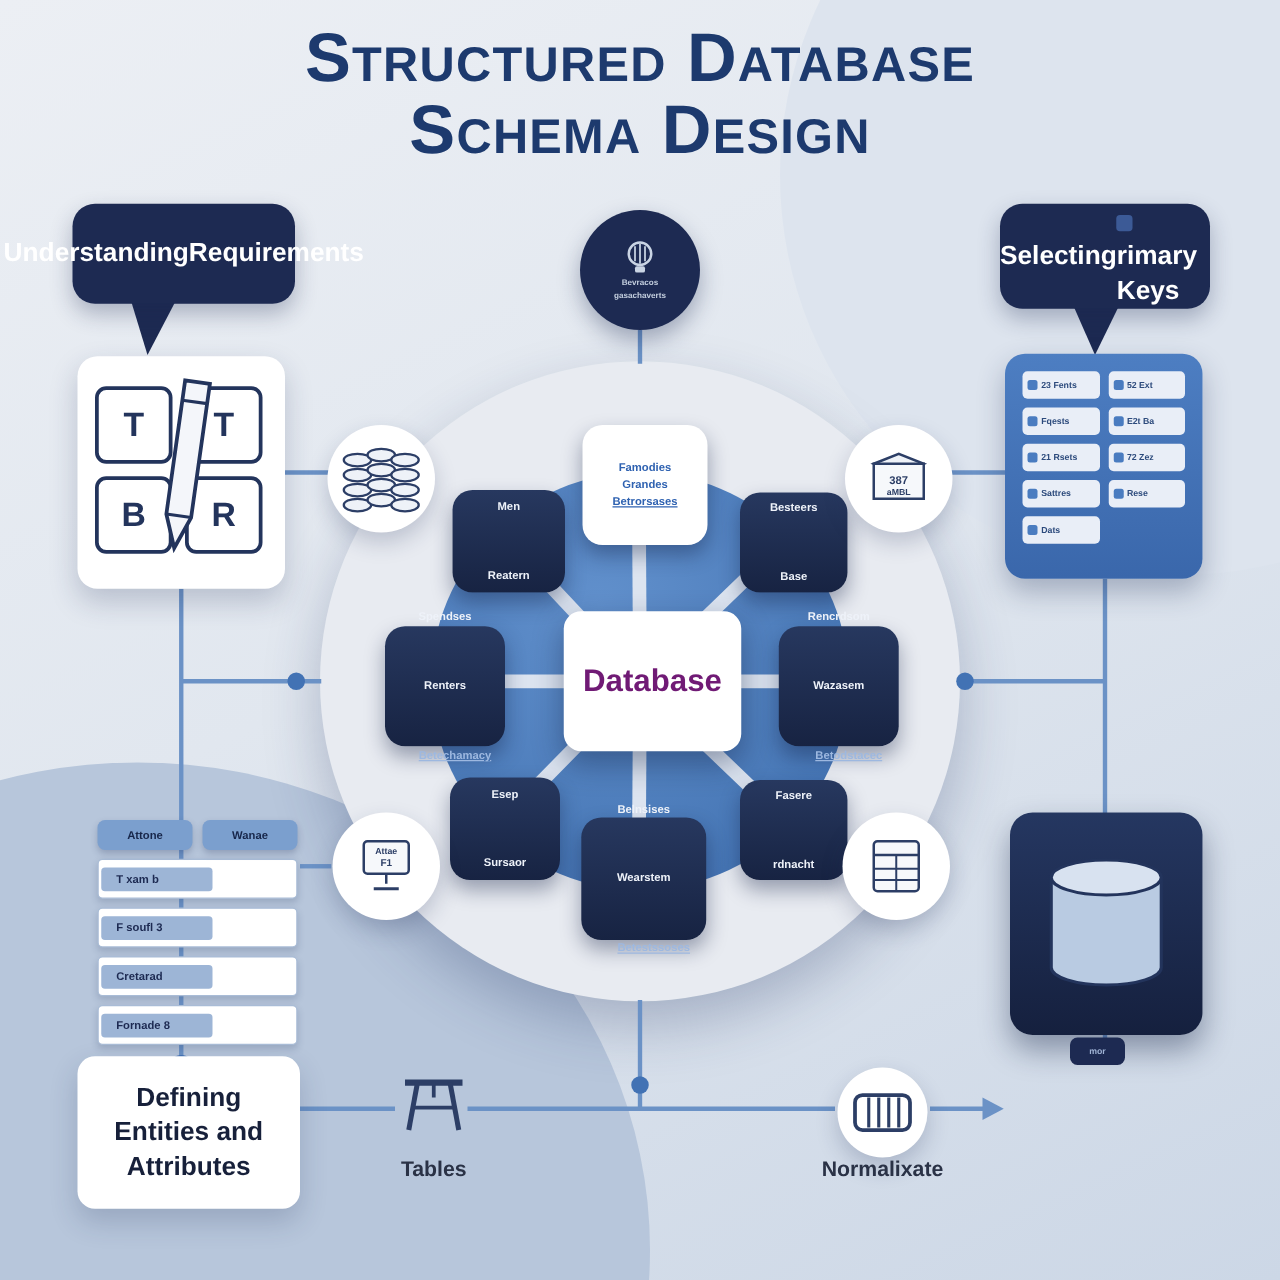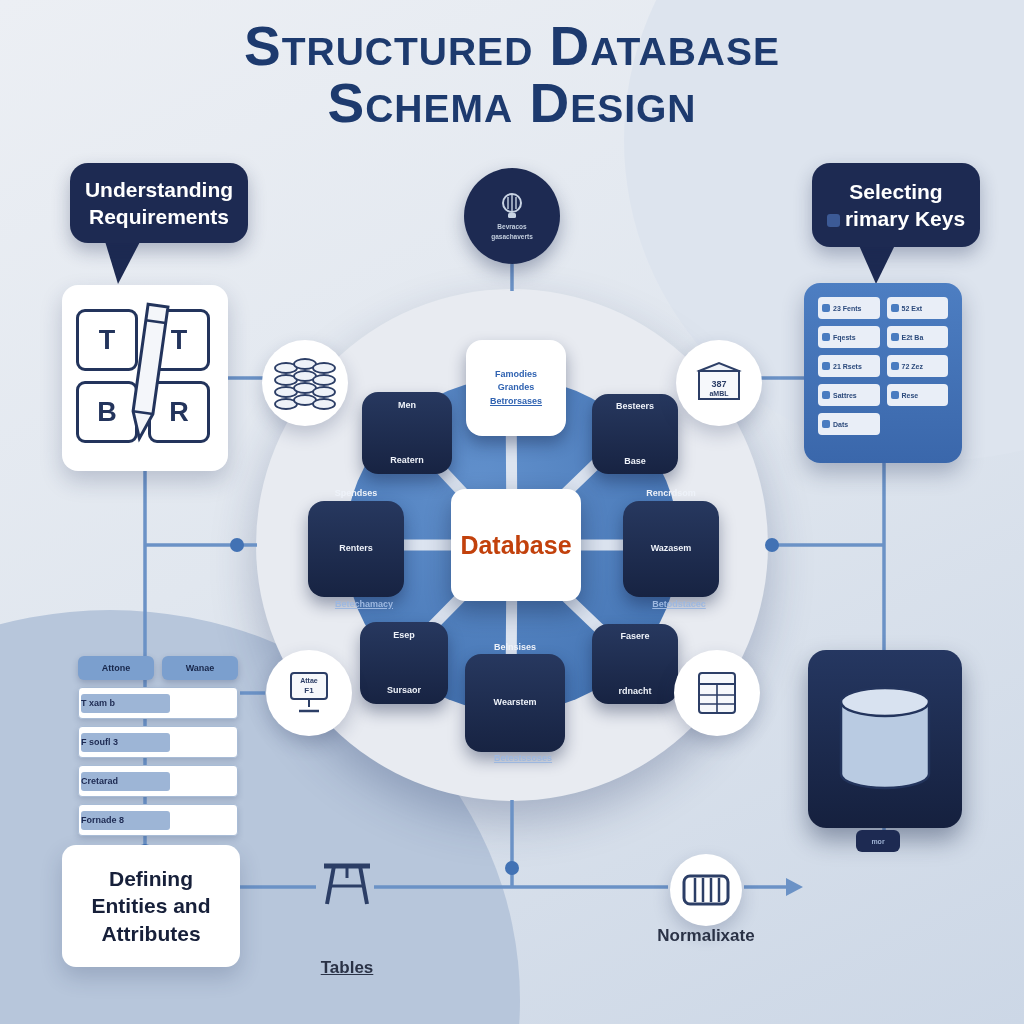--- a/index.html
+++ b/index.html
@@ -12,22 +12,22 @@
   .blob-bl{width:820px;height:780px;left:-300px;top:610px;background:#b7c6db;}
   .blob-tr{width:640px;height:640px;right:-240px;top:-180px;background:#dde4ee;}
 
   
   .title{position:absolute;top:18px;left:0;width:100%;text-align:center;z-index:4;
     color:#1d3a6e;font-weight:bold;font-size:55px;line-height:1.04;letter-spacing:1px;
     font-variant:small-caps;}
 
   
   .bubble{position:absolute;z-index:4;background:#1d2a52;color:#fff;border-radius:18px;
-    display:flex;flex-direction:column;align-items:center;justify-content:center;
-    font-weight:bold;font-size:21px;line-height:1.3;box-shadow:0 8px 18px rgba(25,40,80,.3);margin-left:12px;}
+    display:flex;align-items:center;justify-content:center;
+    font-weight:bold;font-size:21px;line-height:1.3;box-shadow:0 8px 18px rgba(25,40,80,.3);}
   .bubble .key-glyph{display:inline-block;width:13px;height:13px;margin-right:5px;
     background:#3c5a96;border-radius:3px;vertical-align:middle;}
 
   
   .wcard{position:absolute;z-index:4;background:#ffffff;border-radius:16px;
     box-shadow:0 10px 22px rgba(30,45,85,.22);}
   .wcircle{position:absolute;z-index:4;background:#ffffff;border-radius:50%;
     box-shadow:0 8px 18px rgba(30,45,85,.22);display:flex;align-items:center;justify-content:center;}
 
   
@@ -37,24 +37,24 @@
     border-radius:50%;background:radial-gradient(circle at 40% 32%,#6190cc,#3e6eae);}
   .lines-layer{position:absolute;z-index:2;left:0;top:0;pointer-events:none;}
   .node{position:absolute;z-index:3;border-radius:16px;display:flex;flex-direction:column;
     align-items:center;justify-content:center;gap:2px;text-align:center;
     font-size:9px;font-weight:bold;line-height:1.25;padding:4px;
     box-shadow:0 8px 16px rgba(15,30,65,.38);}
   .node.dark{background:linear-gradient(#27385f,#172342);color:#eef2f9;gap:44px;}
   .node.dark .l3{color:#9db8e0;text-decoration:underline;margin-left:16px;}
   .node.light{background:#ffffff;color:#2f62b1;}
   .node.light .l3{text-decoration:underline;}
-  .center-card{position:absolute;z-index:3;left:451px;top:489px;width:130px;height:112px;
+  .center-card{position:absolute;z-index:3;left:451px;top:489px;width:142px;height:112px;
     background:#fff;border-radius:14px;box-shadow:0 10px 24px rgba(15,30,65,.4);
     display:flex;align-items:center;justify-content:center;
-    font-weight:bold;font-size:25px;color:#c2410c;}
+    font-weight:bold;font-size:25px;color:#701a75;}
 
   
   .badge{position:absolute;z-index:4;left:464px;top:168px;width:96px;height:96px;border-radius:50%;
     background:#1d2a52;display:flex;flex-direction:column;align-items:center;justify-content:center;
     gap:2px;box-shadow:0 8px 18px rgba(25,40,80,.35);}
   .badge .tiny{font-size:6.5px;font-weight:bold;color:#c3cede;line-height:1.3;}
 
   
   .tl-grid{position:absolute;left:14px;top:24px;display:grid;grid-template-columns:62px 62px;
     grid-template-rows:62px 62px;gap:10px;}
@@ -74,21 +74,21 @@
 
   
   .etable{position:absolute;z-index:4;left:78px;top:656px;width:160px;text-align:right;}
   .etabs{display:flex;gap:8px;}
   .etab-tab{flex:1;height:24px;background:#7b9fce;border-radius:6px;display:flex;align-items:center;
     justify-content:center;font-size:9px;font-weight:bold;color:#17264a;
     box-shadow:0 3px 6px rgba(30,45,85,.25);}
   .etab-row{height:26px;background:#fff;border:1px solid #a9bcd6;border-radius:4px;margin-top:7px;
     display:flex;align-items:center;padding:2px;box-shadow:0 3px 6px rgba(30,45,85,.18);}
   .etab-chip{background:#9db5d6;color:#1d2a52;font-size:9px;font-weight:bold;height:19px;
-    display:flex;align-items:center;padding:0 0;border-radius:3px;min-width:58%;box-sizing:border-box;}
+    display:flex;align-items:center;padding:0 12px;border-radius:3px;min-width:58%;box-sizing:border-box;}
 
   
   .dark-card{position:absolute;z-index:4;left:808px;top:650px;width:154px;height:178px;
     background:linear-gradient(#253761,#15203e);border-radius:18px;
     box-shadow:0 12px 24px rgba(15,30,65,.4);display:flex;align-items:center;justify-content:center;}
 
   
   .label-card{position:absolute;z-index:4;background:#fff;border-radius:14px;
     box-shadow:0 10px 22px rgba(30,45,85,.2);display:flex;flex-direction:column;
     align-items:center;justify-content:center;font-weight:bold;font-size:21px;
@@ -354,21 +354,21 @@
     <span>Attributes</span>
   </div>
 
   <svg style="position:absolute;left:318px;top:856px;z-index:4;" width="58" height="58" viewBox="0 0 58 58">
     <line x1="6" y1="10" x2="52" y2="10" stroke="#2c3e66" stroke-width="5"></line>
     <line x1="16" y1="10" x2="9" y2="48" stroke="#2c3e66" stroke-width="4"></line>
     <line x1="42" y1="10" x2="49" y2="48" stroke="#2c3e66" stroke-width="4"></line>
     <line x1="13" y1="30" x2="45" y2="30" stroke="#2c3e66" stroke-width="3"></line>
     <line x1="29" y1="10" x2="29" y2="22" stroke="#2c3e66" stroke-width="3"></line>
   </svg>
-  <div class="icon-label" style="left:300px;top:958px;width:94px;text-decoration:underline;">Tables</div>
+  <div class="icon-label" style="left:300px;top:926px;width:94px;">Tables</div>
 
   <div class="wcircle" style="left:670px;top:854px;width:72px;height:72px;">
     <svg width="52" height="44" viewBox="0 0 52 44">
       <rect x="4" y="8" width="44" height="28" rx="6" fill="#fff" stroke="#2c3e66" stroke-width="3"></rect>
       <line x1="15" y1="10" x2="15" y2="34" stroke="#2c3e66" stroke-width="2.5"></line>
       <line x1="23" y1="10" x2="23" y2="34" stroke="#2c3e66" stroke-width="2.5"></line>
       <line x1="31" y1="10" x2="31" y2="34" stroke="#2c3e66" stroke-width="2.5"></line>
       <line x1="39" y1="10" x2="39" y2="34" stroke="#2c3e66" stroke-width="2.5"></line>
     </svg>
   </div>

